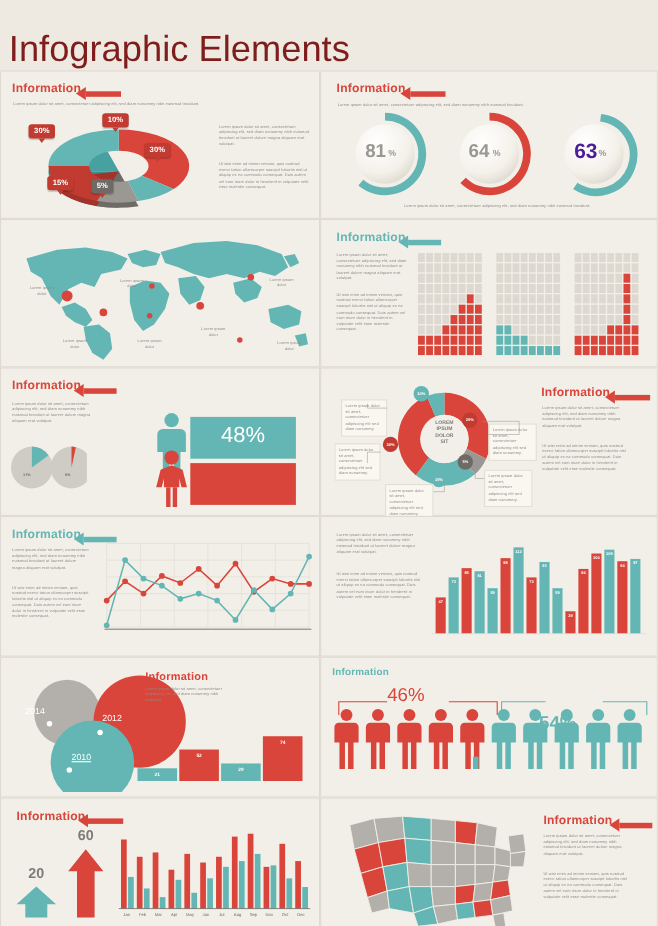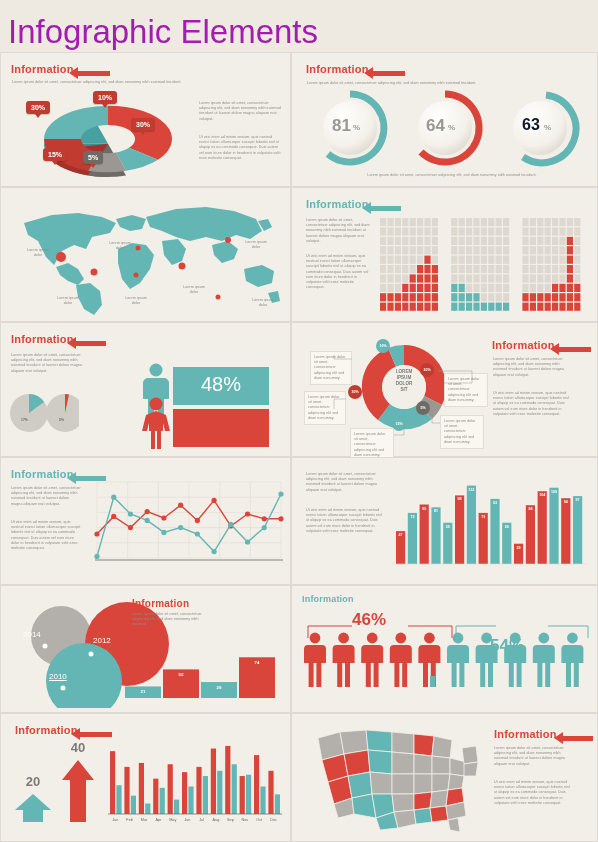--- a/index.html
+++ b/index.html
@@ -4,22 +4,22 @@
 <style>
   * { box-sizing: border-box; margin: 0; padding: 0; }
   body {
     width: 598px; height: 842px;
     background: #eeeae1;
     font-family: "Liberation Sans", sans-serif;
     overflow: hidden;
     position: relative;
   }
   .page-title {
-    font-size: 33px; color: #a21caf; font-weight: normal;
-    letter-spacing: 0px; padding: 12px 0 0 8px; line-height: 40px;
+    font-size: 33px; color: #7f1d1d; font-weight: normal;
+    letter-spacing: 0px; padding: 24px 0 0 8px; line-height: 40px;
   }
   .board { position: relative; width: 598px; height: 790px; background: #eeeae1; }
   .panel {
     position: absolute; background: #f2efe8;
     border: 1px solid #dedad1;
   }
   .hdr { font-size: 11px; font-weight: bold; letter-spacing: .2px; }
   .hdr.red { color: #d9453a; }
   .hdr.teal { color: #63b6b4; }
   .arw-wrap { position:absolute; display:flex; align-items:center; }
@@ -104,21 +104,21 @@
       </g>
       <g transform="translate(240,39)">
         <path d="M 6,-33 A 34,34 0 1 1 -17,29" fill="none" stroke="#63b6b4" stroke-width="7"></path>
         <circle r="27" fill="url(#ball)"></circle>
       </g>
     </svg>
     <div style="position:absolute;left:40px;top:63px;color:#9b9893;font-size:17px;font-weight:bold;">81</div>
     <div style="position:absolute;left:61px;top:70px;color:#9b9893;font-size:8px;font-weight:bold;">%</div>
     <div style="position:absolute;left:134px;top:63px;color:#9b9893;font-size:17px;font-weight:bold;">64</div>
     <div style="position:absolute;left:156px;top:70px;color:#9b9893;font-size:8px;font-weight:bold;">%</div>
-    <div style="position:absolute;left:230px;top:63px;color:#0f172a;font-size:16px;font-weight:bold;">63</div>
+    <div style="position:absolute;left:230px;top:63px;color:#4c1d95;font-size:19px;font-weight:bold;">63</div>
     <div style="position:absolute;left:252px;top:70px;color:#9b9893;font-size:8px;font-weight:bold;">%</div>
     <div class="blur" style="position:absolute;left:50px;top:120px;width:220px;text-align:center;">Lorem ipsum dolor sit amet, consectetuer adipiscing elit, sed diam nonummy nibh euismod tincidunt.</div>
   </div>
 
   <div class="panel" style="left:0;top:135px;width:291px;height:135px;">
     <svg width="280" height="125" viewBox="0 0 280 125" style="position:absolute;left:5px;top:5px;">
       <g fill="#63b6b4">
         <path d="M18,30 L46,22 L72,20 L96,24 L110,30 L104,40 L86,44 L80,56 L68,52 L56,58 L48,72 L40,64 L32,48 L22,42 Z"></path>
         <path d="M50,74 L62,70 L72,76 L78,86 L72,92 L62,88 L54,82 Z"></path>
         <path d="M70,92 L84,90 L94,98 L96,112 L88,122 L78,116 L72,104 Z"></path>
@@ -583,39 +583,39 @@
     <svg width="160" height="112" style="position:absolute;left:8px;top:10px;">
       <circle cx="52" cy="40" r="30" fill="#b3b0ab"></circle>
       <circle cx="118" cy="48" r="42" fill="#d9453a"></circle>
       <circle cx="75" cy="85" r="38" fill="#63b6b4"></circle>
       <circle cx="36" cy="50" r="2.5" fill="#fff"></circle>
       <circle cx="82" cy="58" r="2.5" fill="#fff"></circle>
       <circle cx="54" cy="92" r="2.5" fill="#fff"></circle>
     </svg>
     <div style="position:absolute;left:22px;top:44px;color:#fff;font-size:8px;">2014</div>
     <div style="position:absolute;left:92px;top:50px;color:#fff;font-size:8px;">2012</div>
-    <div style="position:absolute;left:48px;top:86px;color:#fff;font-size:8px;text-decoration:underline;">2010</div>
+    <div style="position:absolute;left:64px;top:86px;color:#fff;font-size:8px;text-decoration:underline;">2010</div>
 
     <div class="hdr red" style="position:absolute;left:131px;top:12px;font-size:10px;">Information</div>
     <div class="blur" style="position:absolute;left:131px;top:26px;width:70px;">Lorem ipsum dolor sit amet, consectetuer adipiscing elit, sed diam nonummy nibh euismod</div>
     <svg width="165" height="56" style="position:absolute;left:122px;top:62px;" id="bubblebars">
         <rect x="2" y="38.45" width="36" height="11.55" fill="#63b6b4"></rect>
         <text x="20" y="45.45" text-anchor="middle" font-size="4.4" fill="#fff" font-weight="bold" font-family="Liberation Sans, sans-serif">21</text>
         <rect x="40" y="21.4" width="36" height="28.6" fill="#d9453a"></rect>
         <text x="58" y="28.4" text-anchor="middle" font-size="4.4" fill="#fff" font-weight="bold" font-family="Liberation Sans, sans-serif">52</text>
         <rect x="78" y="34.05" width="36" height="15.95" fill="#63b6b4"></rect>
         <text x="96" y="41.05" text-anchor="middle" font-size="4.4" fill="#fff" font-weight="bold" font-family="Liberation Sans, sans-serif">29</text>
         <rect x="116" y="9.299999999999997" width="36" height="40.7" fill="#d9453a"></rect>
         <text x="134" y="16.299999999999997" text-anchor="middle" font-size="4.4" fill="#fff" font-weight="bold" font-family="Liberation Sans, sans-serif">74</text>
       </svg>
   </div>
 
   <div class="panel" style="left:291px;top:533px;width:307px;height:128px;">
     <div class="hdr teal" style="position:absolute;left:10px;top:8px;font-size:9px;">Information</div>
-    <div style="position:absolute;left:60px;top:24px;color:#d9453a;font-size:17px;font-weight:bold;">46%</div>
+    <div style="position:absolute;left:60px;top:24px;color:#d9453a;font-size:17px;font-weight:normal;">46%</div>
     <div style="position:absolute;left:198px;top:24px;color:#63b6b4;font-size:17px;font-weight:bold;margin-top:26px;">54%</div>
     <svg width="290" height="20" style="position:absolute;left:8px;top:34px;">
       <path d="M8,18 L8,6 L52,6 M108,6 L152,6 L152,18" fill="none" stroke="#d9453a" stroke-width="1"></path>
       <path d="M156,18 L156,6 L196,6 M248,6 L288,6 L288,18" fill="none" stroke="#63b6b4" stroke-width="1"></path>
     </svg>
     <svg width="290" height="72" style="position:absolute;left:8px;top:46px;" id="peoplerow">
         <g transform="translate(4,0)">
           <circle cx="11" cy="6" r="5.4" fill="#d9453a"></circle>
           <path d="M4,13 h14 a4,4 0 0 1 4,4 v14 h-4.6 v24 h-5 v-24 h-2.8 v24 h-5 v-24 h-4.6 v-14 a4,4 0 0 1 4,-4 z" fill="#d9453a"></path>
         </g>
@@ -665,21 +665,21 @@
       <span class="arw-head"></span>
         <span class="arw-body" style="width:32px;"></span>
     </div>
     <svg width="40" height="32" style="position:absolute;left:12px;top:78px;" viewBox="0 0 40 32">
       <path d="M20,2 L38,18 H30 V30 H10 V18 H2 Z" fill="#63b6b4"></path>
     </svg>
     <div style="position:absolute;left:16px;top:60px;width:32px;text-align:center;color:#7b7b78;font-size:13px;font-weight:bold;">20</div>
     <svg width="34" height="66" style="position:absolute;left:60px;top:44px;" viewBox="0 0 34 66">
       <path d="M17,2 L33,22 H25 V64 H9 V22 H1 Z" fill="#d9453a"></path>
     </svg>
-    <div style="position:absolute;left:58px;top:26px;width:38px;text-align:center;color:#7b7b78;font-size:13px;font-weight:bold;">40</div>
+    <div style="position:absolute;left:58px;top:26px;width:38px;text-align:center;color:#7b7b78;font-size:13px;font-weight:bold;">60</div>
     <svg width="180" height="96" style="position:absolute;left:105px;top:18px;" id="monthlybars">
         <rect x="4" y="19.163636363636364" width="5.2" height="62.836363636363636" fill="#d9453a"></rect>
         <rect x="10.399999999999999" y="53.2" width="5.2" height="28.8" fill="#63b6b4"></rect>
         <text x="9.2" y="89" text-anchor="middle" font-size="3.8" fill="#6a6762" font-family="Liberation Sans, sans-serif">Jan</text>
         <rect x="18.4" y="34.872727272727275" width="5.2" height="47.127272727272725" fill="#d9453a"></rect>
         <rect x="24.799999999999997" y="63.67272727272727" width="5.2" height="18.327272727272724" fill="#63b6b4"></rect>
         <text x="23.599999999999998" y="89" text-anchor="middle" font-size="3.8" fill="#6a6762" font-family="Liberation Sans, sans-serif">Feb</text>
         <rect x="32.8" y="30.945454545454545" width="5.2" height="51.054545454545455" fill="#d9453a"></rect>
         <rect x="39.2" y="71.52727272727273" width="5.2" height="10.472727272727273" fill="#63b6b4"></rect>
         <text x="38" y="89" text-anchor="middle" font-size="3.8" fill="#6a6762" font-family="Liberation Sans, sans-serif">Mar</text>

